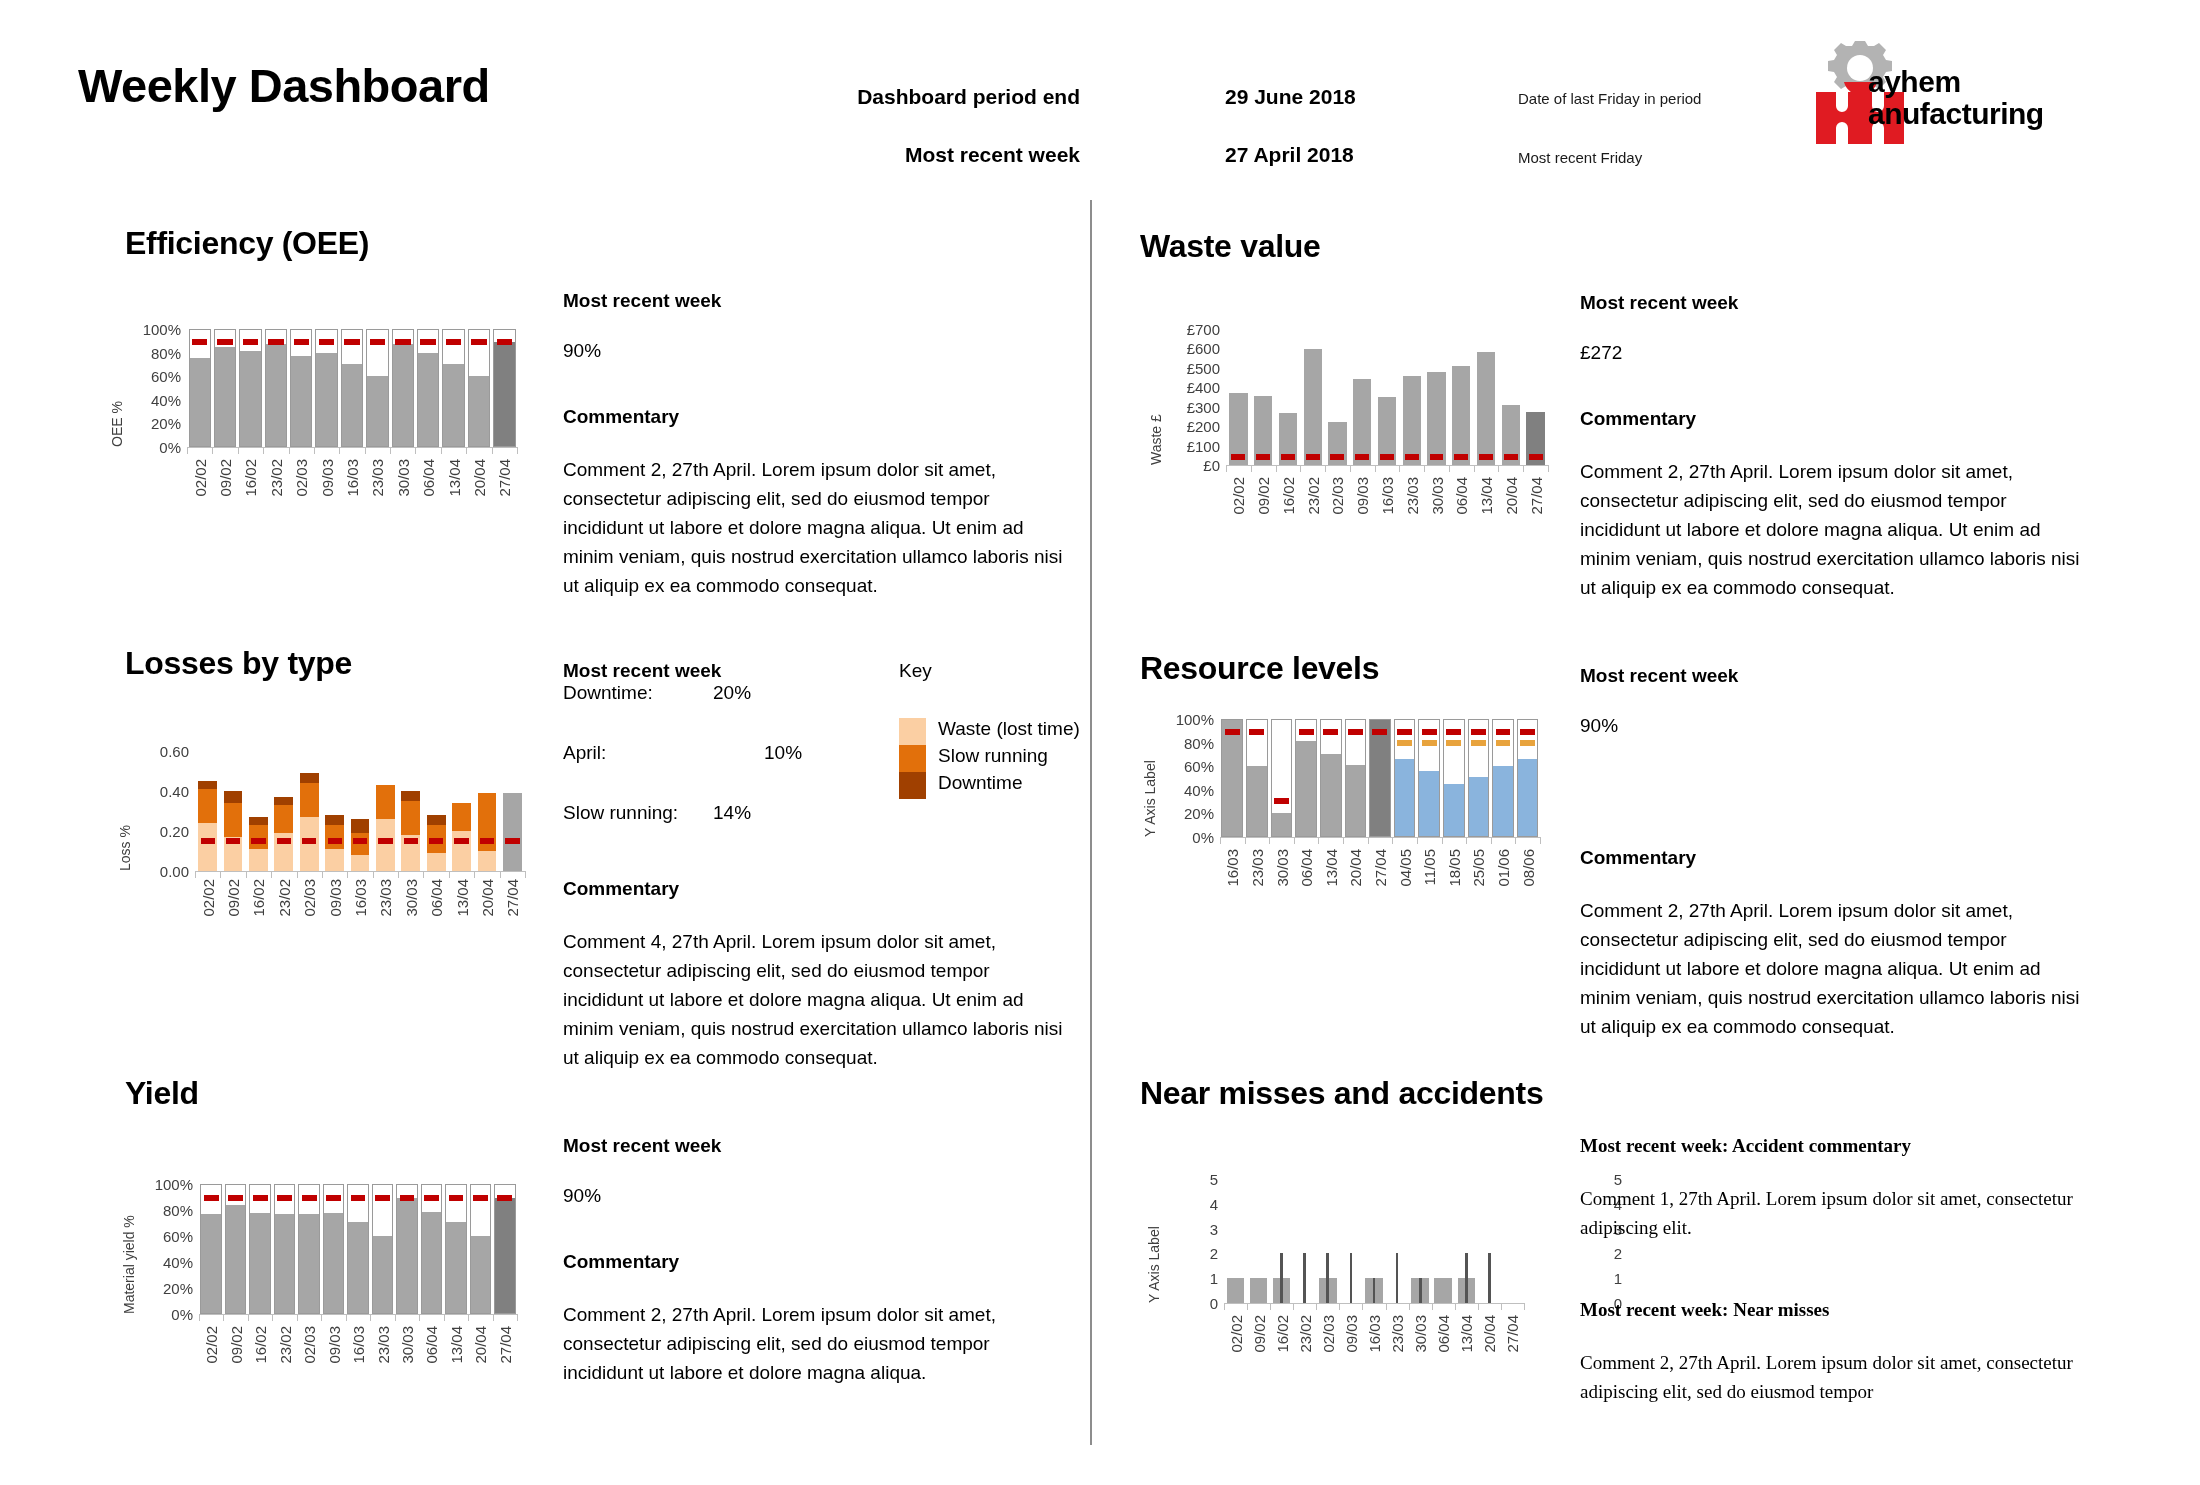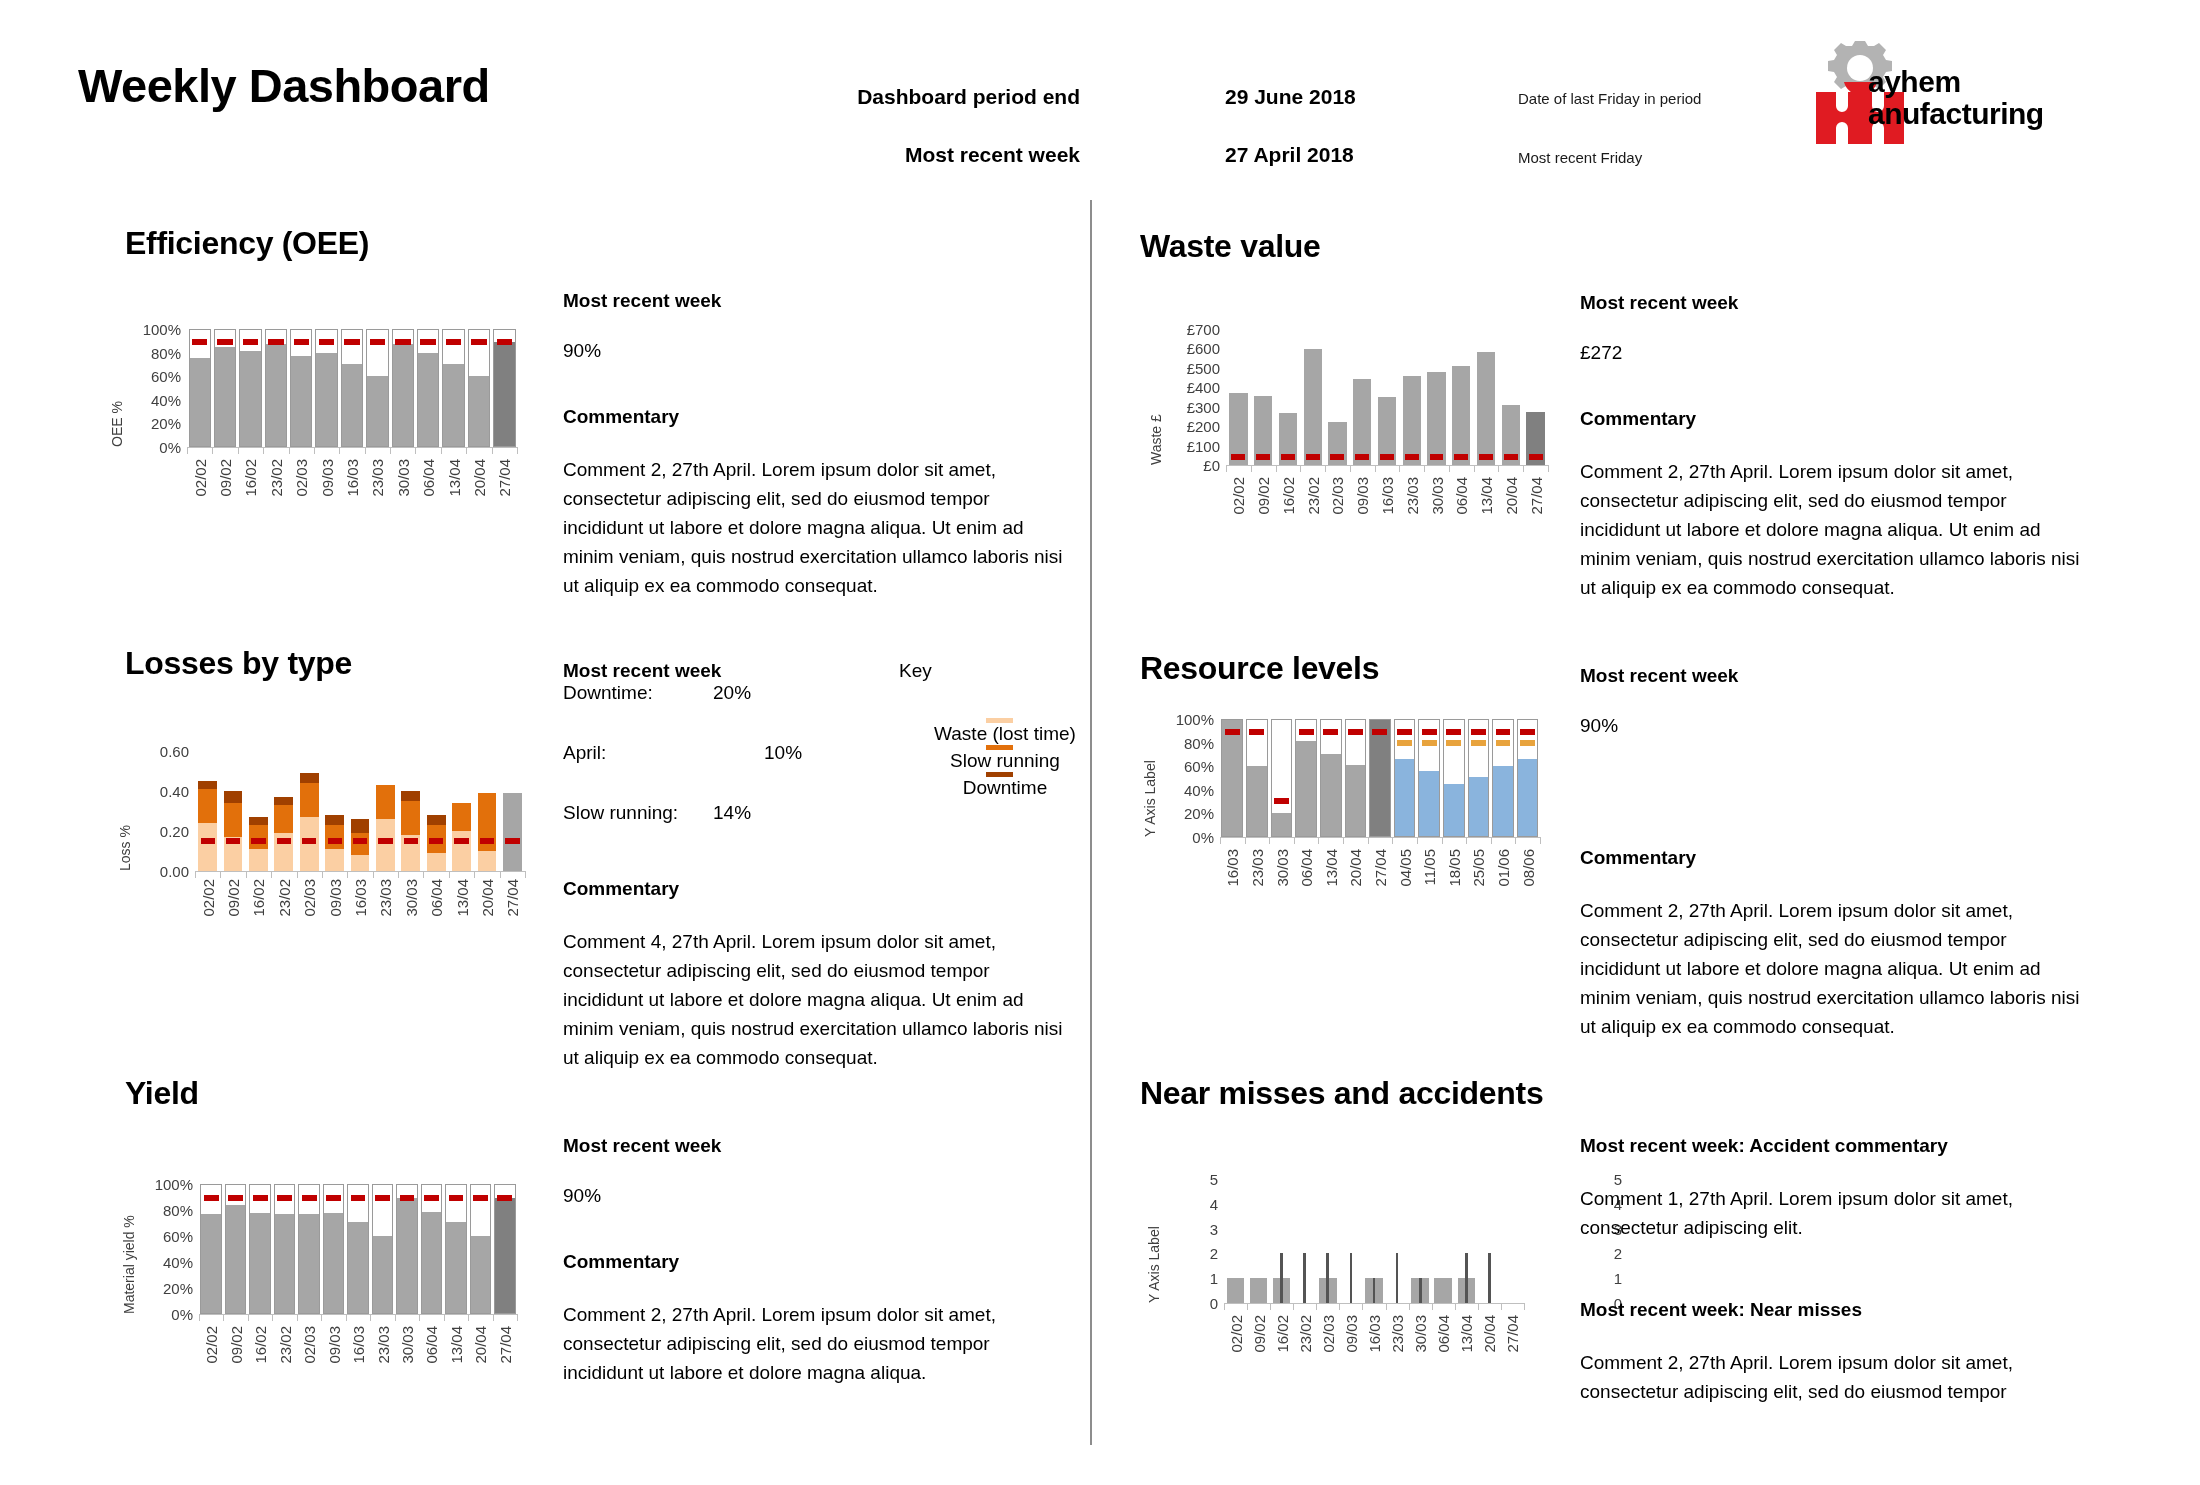--- a/index.html
+++ b/index.html
@@ -74,21 +74,21 @@
   .target.amber { background: #e8a33d; }
 
   
   .framed { border: 1px solid #9a9a9a; background: #ffffff; height: 100%; position: relative; }
   .fill { position: absolute; left: 0; right: 0; bottom: 0; background: #a6a6a6; }
   .fill.dark { background: #808080; }
   .fill.blue { background: #8ab4dd; }
 
   
   .key-title { font-size: 19px; }
-  .key-row { display: flex; align-items: center; height: 27px; flex-direction: column; }
+  .key-row { display: flex; height: 27px; }
   .key-sw { width: 27px; height: 27px; }
   .key-lb { font-size: 19px; margin-left: 12px; }
 </style>
 </head>
 <body>
 
 <div class="page">
 
   <div class="header">
     <div class="dash-title">Weekly Dashboard</div>
@@ -1187,20 +1187,20 @@
           <div style="position:relative; width:100%; height:100%;">
             <div style="position:absolute; bottom:0; left:44%; width:12%; height:40%; background:#545454;"></div>
           </div>
         </div>
         <div class="bslot">
           <div style="position:relative; width:100%; height:100%;"></div>
         </div>
       </div>
     </div>
 
-  <div class="panel" style="left:1580px; top:1135px; width:510px;">
+  <div class="panel" style="left:1580px; top:1135px; width:510px;font-family:Liberation Serif, serif;">
     <div class="cmt-h">Most recent week: Accident commentary</div>
     <div class="cmt-p" style="margin-top:28px;">Comment 1, 27th April. Lorem ipsum dolor sit amet, consectetur adipiscing elit.</div>
     <div class="cmt-h" style="margin-top:56px;">Most recent week: Near misses</div>
     <div class="cmt-p" style="margin-top:28px;">Comment 2,  27th April. Lorem ipsum dolor sit amet, consectetur adipiscing elit, sed do eiusmod tempor</div>
   </div>
 
 </div>
 
 </body></html>

